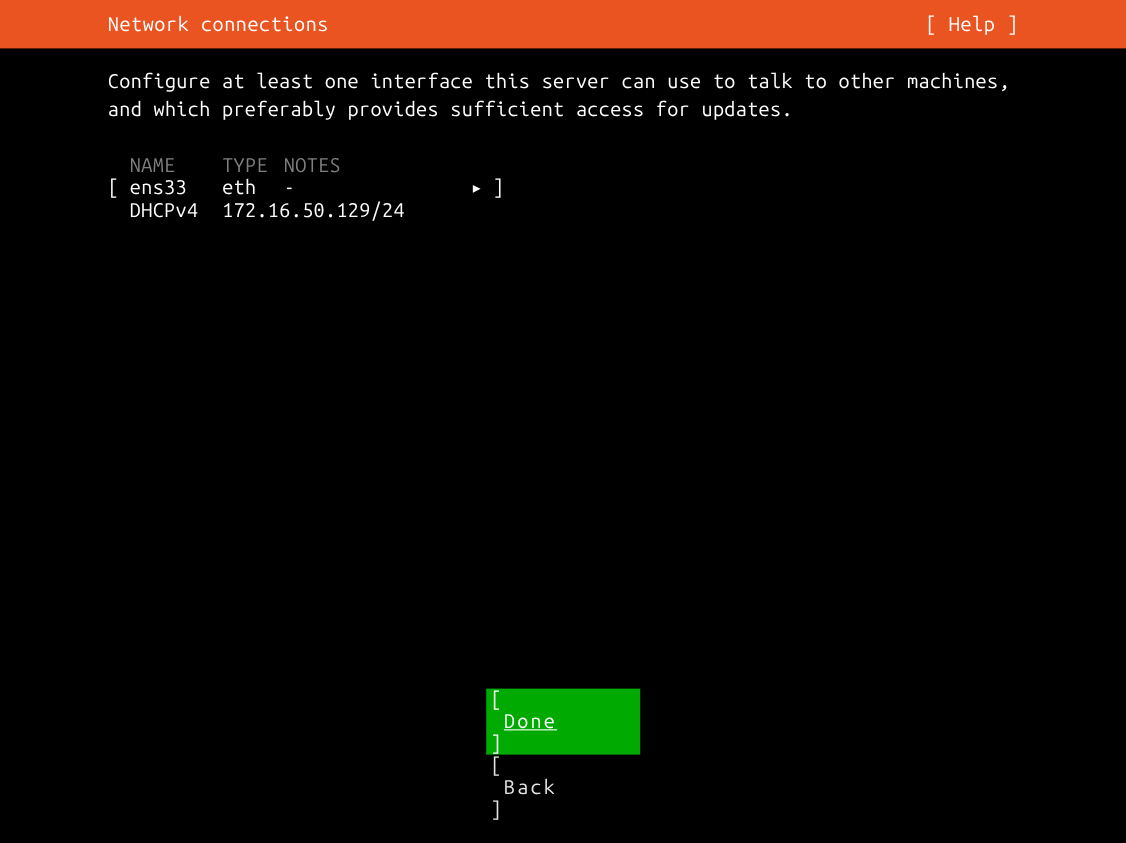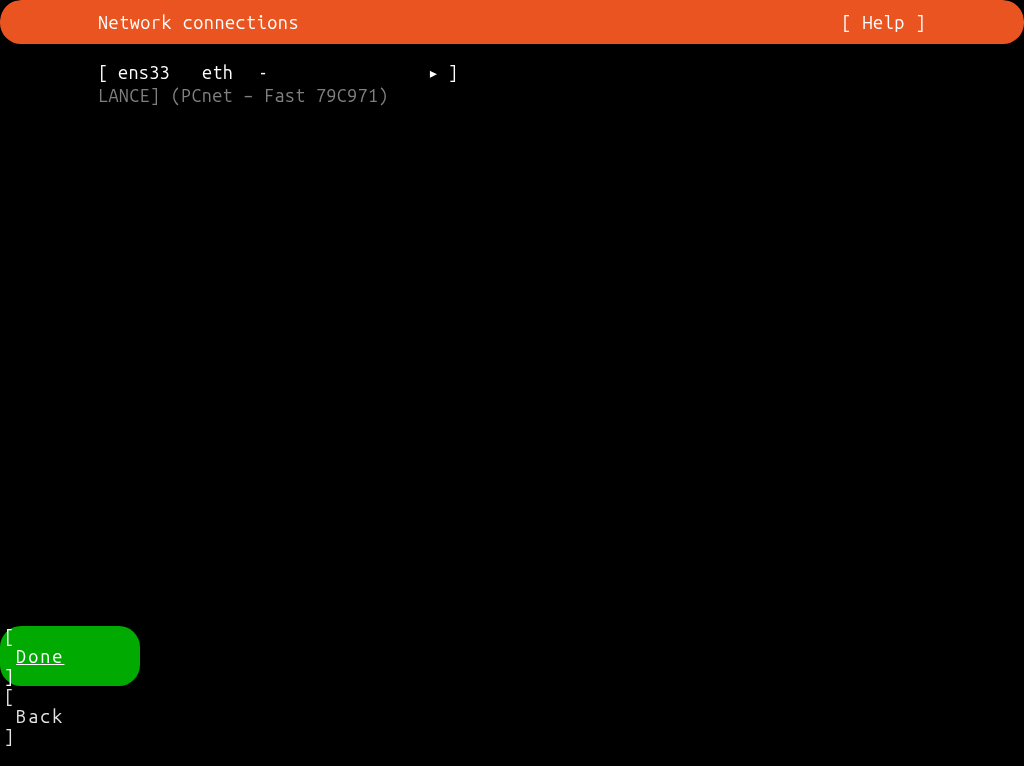--- a/index.html
+++ b/index.html
@@ -1,19 +1,18 @@
 <!DOCTYPE html>
 <html><head>
   <meta charset="utf-8">
   <style>
     * {
       margin: 0;
       padding: 0;
       box-sizing: border-box;
-      border-radius: 21px;
     }
     body {
       width: 1024px;
       height: 766px;
       background: #000000;
       font-family: 'Ubuntu Mono', 'DejaVu Sans Mono', 'Courier New', monospace;
       font-size: 18px;
       color: #ffffff;
       overflow: hidden;
       position: relative;
@@ -105,21 +104,21 @@
       color: #ffffff;
       letter-spacing: 0.3px;
     }
     .footer-buttons {
       position: absolute;
       bottom: 20px;
       left: 0;
       width: 100%;
       display: flex;
       flex-direction: column;
-      align-items: flex-start;
+      align-items: center;
     }
     .btn {
       width: 140px;
       text-align: left;
       padding: 0 4px;
       letter-spacing: 2px;
     }
     .btn-done {
       background: #00aa00;
       color: #ffffff;
@@ -136,34 +135,43 @@
   </style>
 </head>
 <body>
 
 <div class="header">
   <div class="header-title">Network connections</div>
   <div class="header-help">[ Help ]</div>
 </div>
 
 <div class="content">
+  <div class="description">Configure at least one interface this server can use to talk to other machines, and which preferably provides sufficient access for updates.</div>
 
+  <div class="table-headers">
+    <div class="col-name">NAME</div>
+    <div class="col-type">TYPE</div>
+    <div class="col-notes">NOTES</div>
+  </div>
 
   <div class="interface-row">
     <div class="interface-open">[</div>
     <div class="interface-name">ens33</div>
     <div class="interface-type">eth</div>
     <div class="interface-notes">-</div>
     <div class="interface-arrow">▸</div>
     <div class="interface-close">]</div>
   </div>
 
+  <div class="dhcp-row">
+    <div class="dhcp-label">DHCPv4</div>
+    <div class="dhcp-value">172.16.50.129/24</div>
+  </div>
 
   <div class="hardware-info">
-    <div>LANCE] (PCnet – Fast 79C971)</div>
   </div>
 
 </div>
 
 <div class="footer-buttons">
   <div class="btn btn-done">
     <span class="bracket">[</span>
     <span>&nbsp;</span><span class="label-text">Done</span><span>&nbsp;&nbsp;&nbsp;&nbsp;&nbsp;&nbsp;&nbsp;</span>
     <span class="bracket">]</span>
   </div>

